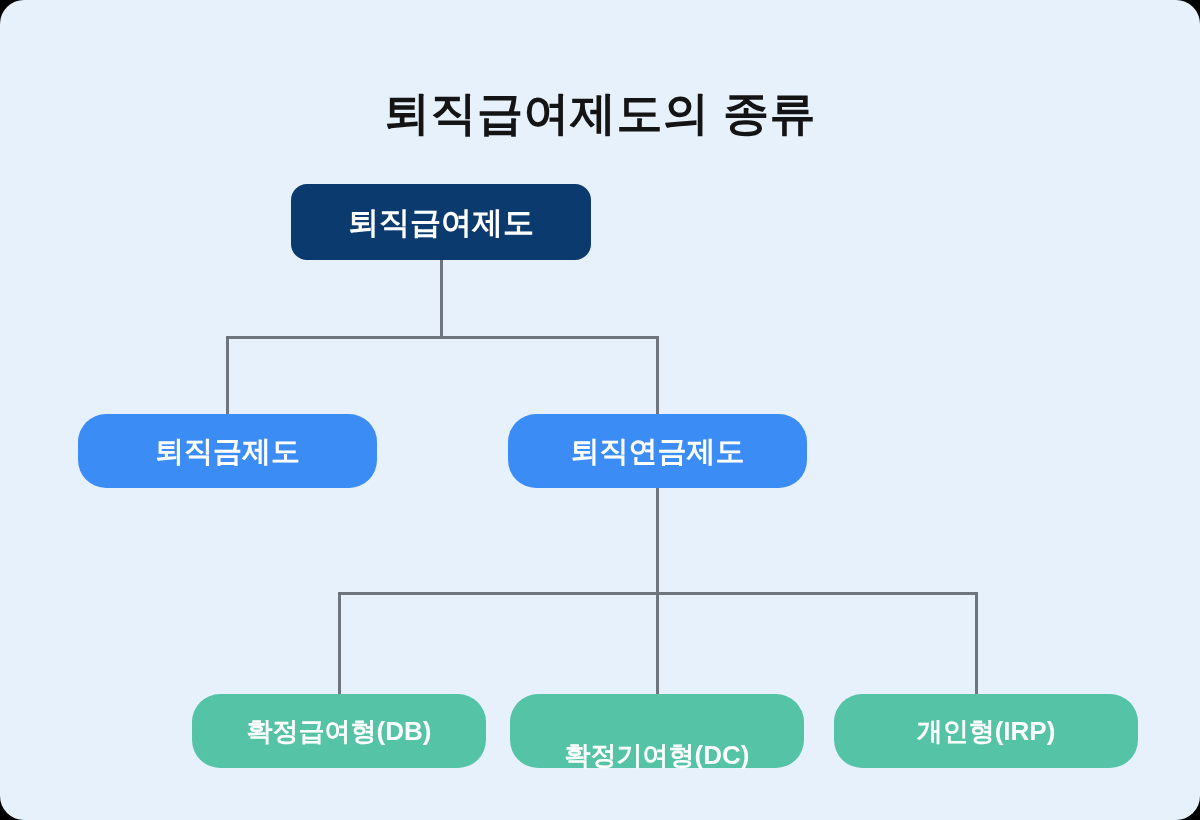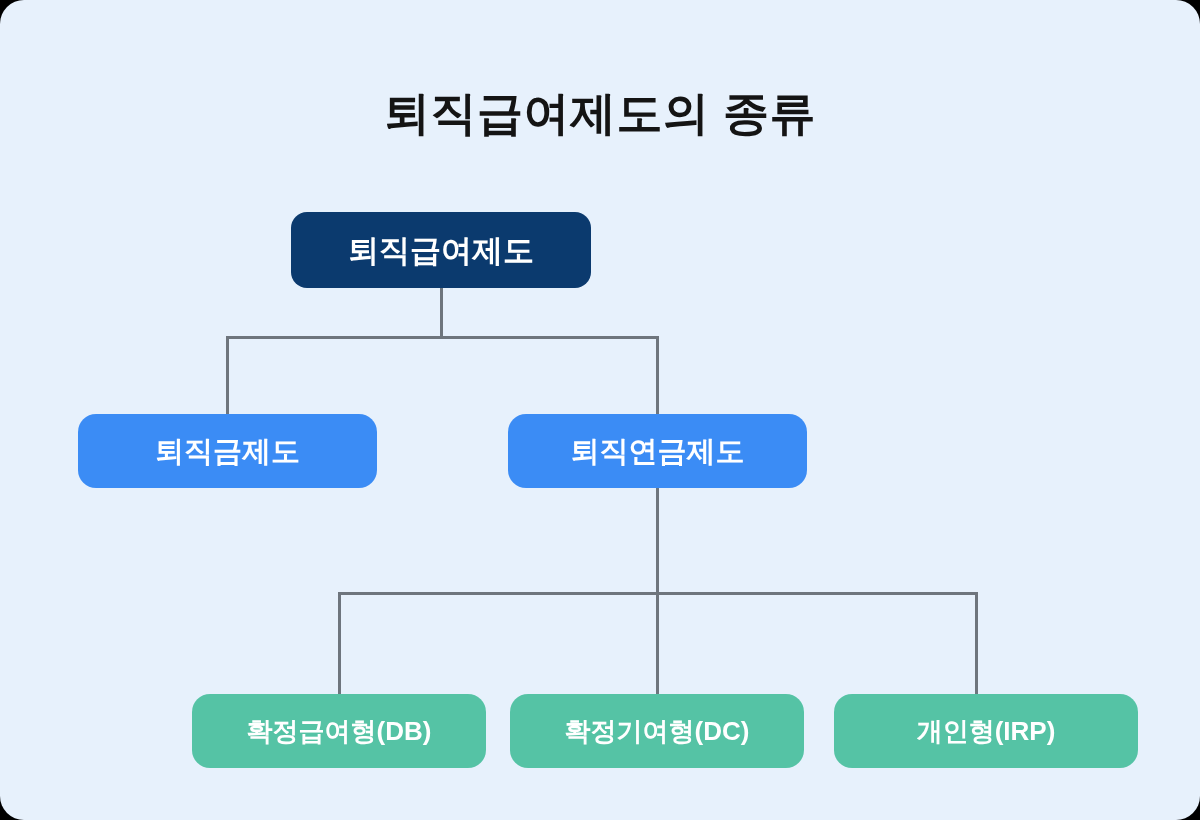--- a/index.html
+++ b/index.html
@@ -50,53 +50,52 @@
 
   
   .node {
     position: absolute;
     display: flex;
     align-items: center;
     justify-content: center;
     box-sizing: border-box;
     color: #ffffff;
     font-weight: bold;
-    border-radius: 18px;
+    border-radius: 28px;
     white-space: nowrap;
     user-select: none;
   }
 
   .node-label {
     display: block;
     line-height: 1;
   }
 
   .node.level-root {
     background: #0b3a6e;
     border-radius: 16px;
     font-size: 31px;
-    margin-top: 28px;
   }
 
   .node.level-mid {
     background: #3b8cf5;
     font-size: 29px;
   }
 
   .node.level-leaf {
     background: #55c3a5;
     font-size: 26px;
   }
 
   
   #node-root        { left: 291px; top: 184px; width: 300px; height: 76px; }
   #node-severance   { left: 78px;  top: 414px; width: 299px; height: 74px; }
   #node-pension     { left: 508px; top: 414px; width: 299px; height: 74px; justify-content: center; }
   #node-db          { left: 192px; top: 694px; width: 294px; height: 74px; }
-  #node-dc          { left: 510px; top: 694px; width: 294px; height: 74px; }
+  #node-dc          { left: 510px; top: 694px; width: 294px; height: 74px; align-items: flex-end; }
   #node-irp         { left: 822px; top: 694px; width: 304px; height: 74px; }
 </style>
 </head>
 <body>
 
 <div id="canvas" style="background: rgb(231, 241, 252);">
 
   <h1 id="chart-title" style="color: rgb(20, 20, 20);">퇴직급여제도의 종류</h1>
 
   <svg id="connectors" viewBox="0 0 1200 820" xmlns="http://www.w3.org/2000/svg">

